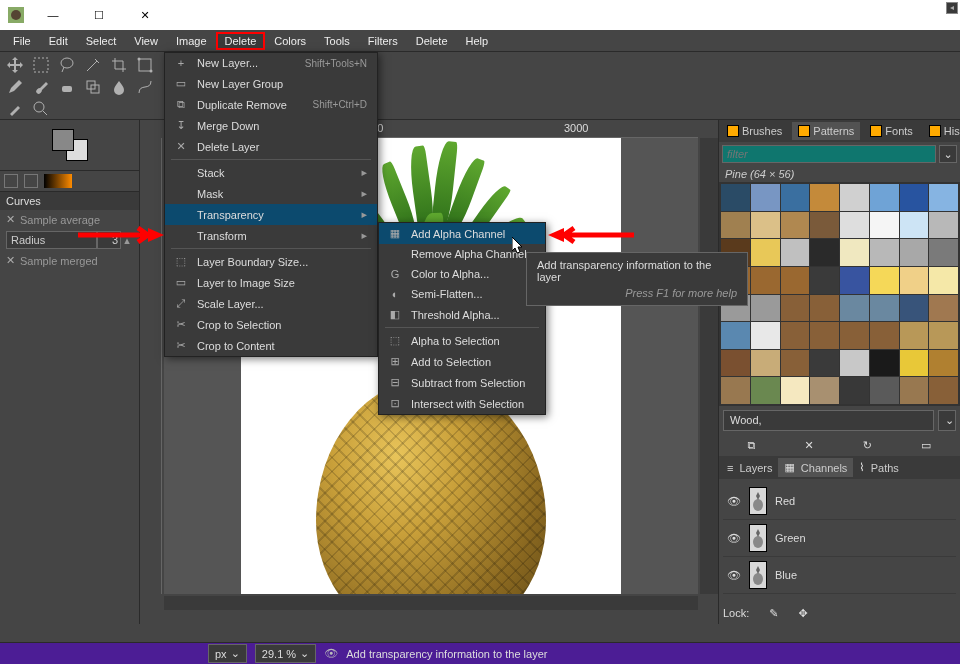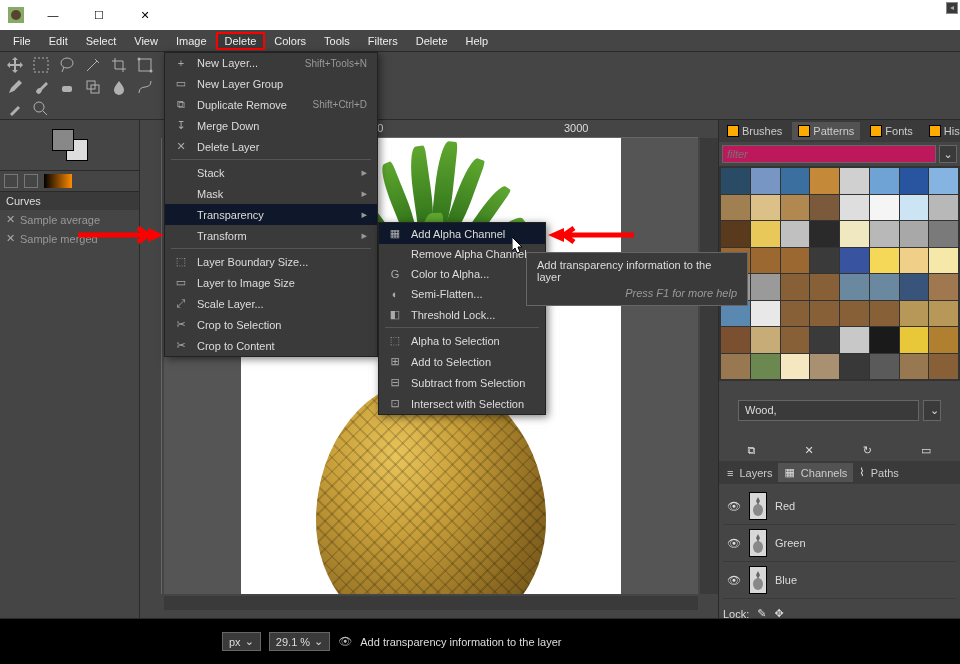--- a/index.html
+++ b/index.html
@@ -41,39 +41,39 @@
 .pineapple-body::before{content:"";position:absolute;inset:0;background:repeating-linear-gradient(45deg,transparent 0 8px,rgba(0,0,0,.15) 8px 10px),repeating-linear-gradient(-45deg,transparent 0 8px,rgba(0,0,0,.15) 8px 10px);border-radius:inherit}
 .leaf{position:absolute;background:linear-gradient(180deg,#5fa82f,#2a6b18);border-radius:50% 10% 50% 10%}
 .scrollbar-v{position:absolute;right:0;top:18px;bottom:30px;width:18px;background:#3a3a3a}
 .scrollbar-h{position:absolute;left:24px;right:20px;bottom:14px;height:14px;background:#3a3a3a}
 .right-panel{width:242px;background:#454545;border-left:1px solid #2a2a2a;display:flex;flex-direction:column}
 .tab-row{display:flex;background:#3a3a3a;padding:2px;gap:4px;align-items:center}
 .tab{padding:3px 6px;display:flex;align-items:center;gap:3px;color:#ccc}
 .tab.active{background:#525252}
 .tab .ico{width:12px;height:12px;display:inline-block;background:#fa0;border:1px solid #000}
 .filter-row{display:flex;padding:3px;gap:3px}
-.filter-row input{flex:1;background:#be185d;border:1px solid #666;color:#ccc;padding:2px 4px;font-style:italic}
+.filter-row input{flex:1;background:#0f766e;border:1px solid #666;color:#ccc;padding:2px 4px;font-style:italic}
 .filter-row .chev{width:18px;background:#3a3a3a;border:1px solid #666;display:flex;align-items:center;justify-content:center}
 .pat-name{padding:2px 6px;color:#ccc;font-style:italic}
 .pattern-grid{display:grid;grid-template-columns:repeat(8,1fr);gap:1px;padding:2px;background:#333;height:224px;overflow:hidden}
 .pat{background:#777}
 .pat-label{padding:3px 6px;background:#3a3a3a;border:1px solid #666;margin:2px}
 .pat-btns{display:flex;justify-content:space-around;padding:4px;color:#aaa}
 .layer-tabs{display:flex;background:#3a3a3a;padding:2px}
 .layer-list{flex:1;padding:4px}
 .layer-item{display:flex;align-items:center;gap:8px;padding:4px;border-bottom:1px solid #3a3a3a}
 .eye{width:14px;color:#ddd}
 .layer-thumb{width:18px;height:28px;background:#d8d8d8;border:1px solid #000;display:flex;align-items:center;justify-content:center}
-.lock-row{display:flex;align-items:center;gap:8px;padding:4px;color:#999}
-.statusbar{position:absolute;bottom:0;left:0;right:0;height:46px;background:#000000;border-top:1px solid #2a2a2a;display:flex;align-items:center;padding:0 14px;gap:8px}
+.lock-row{display:flex;gap:20px;padding:4px;color:#999}
+.statusbar{position:absolute;bottom:0;left:0;right:0;height:22px;background:#4c1d95;border-top:1px solid #2a2a2a;display:flex;align-items:center;padding:0 0;gap:8px}
 .stat-box{background:#3a3a3a;border:1px solid #666;padding:2px 6px;display:flex;align-items:center;gap:4px}
 .dropdown{position:absolute;background:#3a3a3a;border:1px solid #222;box-shadow:2px 2px 8px rgba(0,0,0,.5);z-index:10}
 .dd-item{display:flex;align-items:center;padding:4px 10px 4px 8px;gap:8px;color:#ddd}
 .dd-item.disabled{color:#777}
-.dd-item.hover{background:#0f172a}
+.dd-item.hover{background:#0c4a6e}
 .dd-item .ico{width:16px;text-align:center;color:#aaa}
 .dd-item .lbl{flex:1}
 .dd-item .accel{color:#999;font-size:10px}
 .dd-item .arrow{color:#999}
 .dd-sep{height:1px;background:#555;margin:2px 6px}
 .dd1{left:164px;top:52px;width:214px}
 .dd2{left:378px;top:222px;width:168px}
 .tooltip{position:absolute;background:#3a3a3a;border:1px solid #666;padding:6px 10px;z-index:20;left:526px;top:252px;width:222px}
 .tooltip .t1{color:#ddd;margin-bottom:4px}
 .tooltip .t2{color:#999;font-style:italic;text-align:right}
@@ -183,20 +183,25 @@
     <div class="tool-opts">
       <span class="sq"></span>
       <span class="sq"></span>
       <span class="grad"></span>
     </div>
     <div class="curves-title">Curves</div>
     <div class="curve-row">
         <span class="x">✕</span>
         <span class="lbl">Sample average</span>
       </div>
+    <div class="radius-row">
+        <span class="lbl">Radius</span>
+        <span class="num">3</span>
+        <span style="width:12px;text-align:center;color:#999">▴</span>
+      </div>
     <div class="curve-row">
         <span class="x">✕</span>
         <span class="lbl">Sample merged</span>
       </div>
     <div class="panel-toggle" style="right:2px;bottom:2px">◂</div>
   </div>
 
   <div class="canvas-area">
     <div class="ruler-h" id="rulerh">
         <span style="left: 195px;">2000</span>
@@ -227,20 +232,21 @@
     <div class="tab-row" id="rtabs">
         <div class="tab"><span class="ico"></span>Brushes</div>
         <div class="tab active"><span class="ico"></span>Patterns</div>
         <div class="tab"><span class="ico"></span>Fonts</div>
         <div class="tab"><span class="ico"></span>History</div>
       </div>
     <div class="filter-row">
       <input placeholder="filter" style="">
       <div class="chev">⌄</div>
     </div>
+    <div class="pat-name">Pine (64 × 56)</div>
     <div class="pattern-grid" id="patgrid">
         <div class="pat" style="background: rgb(42, 75, 102);"></div>
         <div class="pat" style="background: rgb(120, 150, 195);"></div>
         <div class="pat" style="background: rgb(58, 111, 160);"></div>
         <div class="pat" style="background: rgb(196, 138, 58);"></div>
         <div class="pat" style="background: rgb(208, 208, 208);"></div>
         <div class="pat" style="background: rgb(111, 163, 214);"></div>
         <div class="pat" style="background: rgb(40, 84, 160);"></div>
         <div class="pat" style="background: rgb(134, 180, 226);"></div>
         <div class="pat" style="background: rgb(160, 128, 80);"></div>
@@ -293,21 +299,21 @@
         <div class="pat" style="background: rgb(176, 128, 48);"></div>
         <div class="pat" style="background: rgb(152, 120, 80);"></div>
         <div class="pat" style="background: rgb(106, 136, 80);"></div>
         <div class="pat" style="background: rgb(245, 232, 192);"></div>
         <div class="pat" style="background: rgb(168, 144, 112);"></div>
         <div class="pat" style="background: rgb(56, 56, 56);"></div>
         <div class="pat" style="background: rgb(90, 90, 90);"></div>
         <div class="pat" style="background: rgb(152, 120, 80);"></div>
         <div class="pat" style="background: rgb(136, 96, 56);"></div>
       </div>
-    <div style="display:flex;margin:17px">
+    <div style="display:flex;margin:2px">
         <div class="pat-label" style="flex:1">Wood,</div>
         <div class="pat-label" style="width:18px;text-align:center">⌄</div>
       </div>
     <div class="pat-btns">
       <span>⧉</span>
       <span>✕</span>
       <span>↻</span>
       <span>▭</span>
     </div>
     <div class="panel-toggle" style="right:2px;top:2px">◂</div>
@@ -450,21 +456,21 @@
     <div class="dd-item">
       <span class="ico">G</span>
       <span class="lbl">Color to Alpha...</span>
     </div>
     <div class="dd-item disabled">
       <span class="ico">◐</span>
       <span class="lbl">Semi-Flatten...</span>
     </div>
     <div class="dd-item disabled">
       <span class="ico">◧</span>
-      <span class="lbl">Threshold Lock...</span>
+      <span class="lbl">Threshold Alpha...</span>
     </div>
     <div class="dd-sep"></div>
     <div class="dd-item">
       <span class="ico">⬚</span>
       <span class="lbl">Alpha to Selection</span>
     </div>
     <div class="dd-item">
       <span class="ico">⊞</span>
       <span class="lbl">Add to Selection</span>
     </div>

